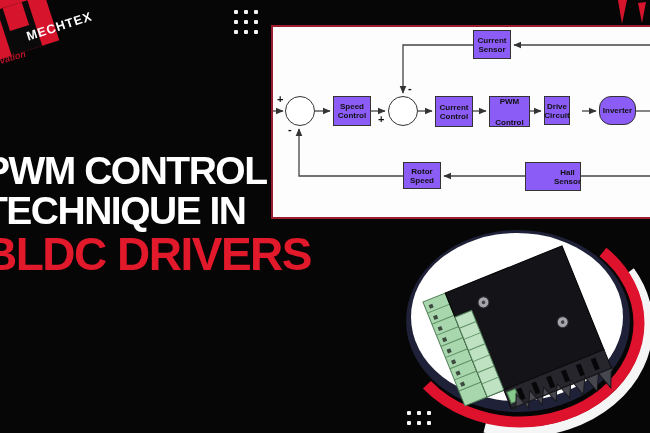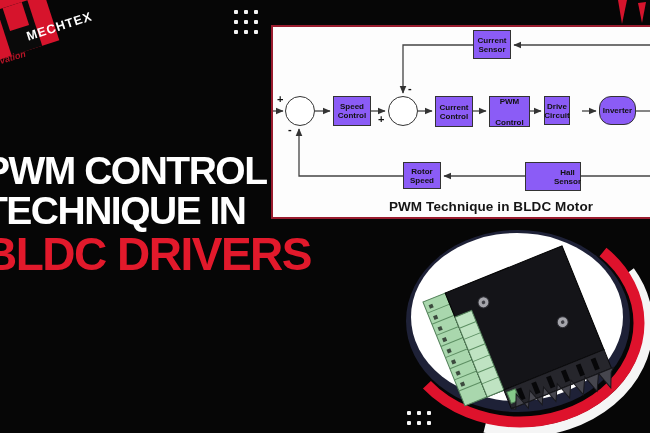--- a/index.html
+++ b/index.html
@@ -165,21 +165,20 @@
       </div>
       <div class="dbox" style="left:130px;top:135px;width:38px;height:27px;">
         <span>Rotor</span>
         <span>Speed</span>
       </div>
       <div class="dbox" style="left:252px;top:135px;width:56px;height:29px;padding-left:29px;">
         <span>Hall</span>
         <span>Sensor</span>
       </div>
 
-      <div class="caption">PWM Technique in BLDC Motor</div>
     </div>
   </div>
 
   <svg class="rings" width="260" height="230" viewBox="0 0 260 230">
     <ellipse cx="131" cy="123" rx="127" ry="106" fill="none" stroke="#f5f5f5" stroke-width="10" pathLength="100" stroke-dasharray="38 62" stroke-dashoffset="8"></ellipse>
     <ellipse cx="130" cy="120" rx="119" ry="99" fill="none" stroke="#de122c" stroke-width="11" pathLength="100" stroke-dasharray="52 48" stroke-dashoffset="12"></ellipse>
     <ellipse cx="128" cy="118" rx="112" ry="91" fill="#1e2137"></ellipse>
     <ellipse cx="127" cy="114" rx="106" ry="84" fill="#ffffff"></ellipse>
   </svg>
 

